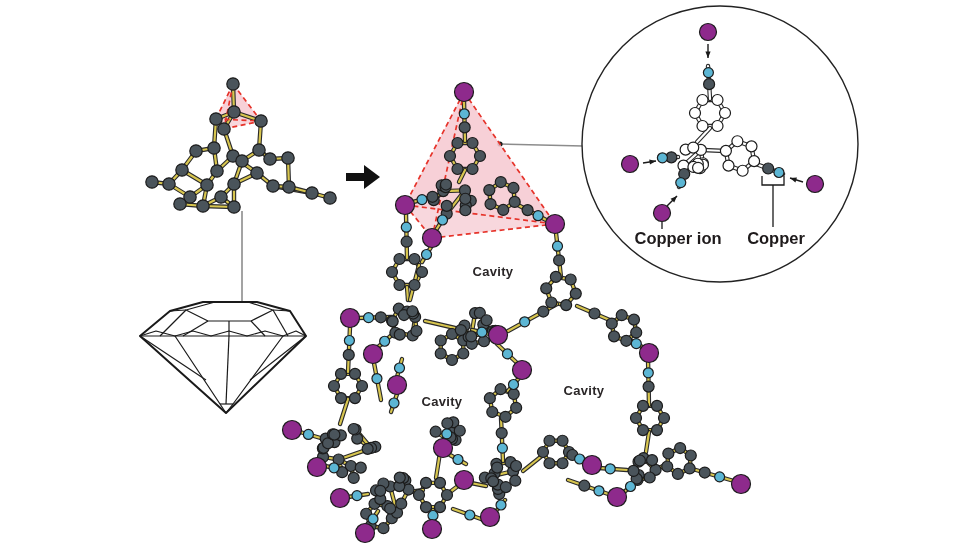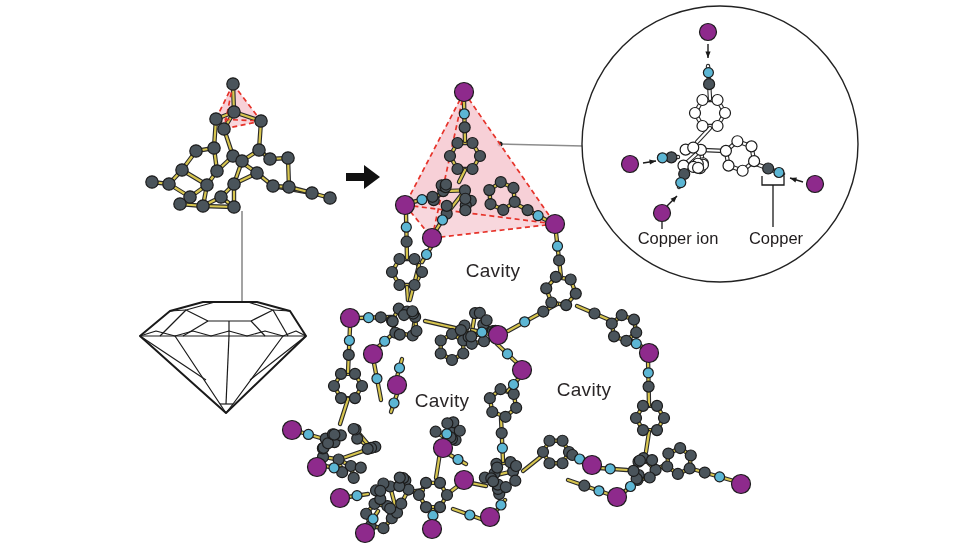--- a/index.html
+++ b/index.html
@@ -1,20 +1,20 @@
 <!DOCTYPE html>
 <html><head>
 <meta charset="utf-8">
 <style>
   html,body{margin:0;padding:0;background:#fff;}
   .figure{position:relative;width:980px;height:551px;background:#ffffff;overflow:hidden;
           font-family:"Liberation Sans",sans-serif;}
   .figure svg{position:absolute;left:0;top:0;}
-  .lbl{position:absolute;white-space:nowrap;color:#2a2627;}
-  .cavity{transform:translate(-50%,-50%);font-size:19px;letter-spacing:.3px;}
+  .lbl{position:absolute;white-space:nowrap;color:#2a2627;font-weight:bold;}
+  .cavity{transform:translate(-50%,-50%);font-size:13px;letter-spacing:.3px;}
   .cavity1{left:493px;top:271px;}
   .cavity2{left:442px;top:401px;}
   .cavity3{left:584px;top:390px;}
   .inset-lbl{transform:translate(-50%,0);font-size:16.5px;color:#1e1a1b;}
   .copper{left:678px;top:229px;}
   .nitrile{left:776px;top:229px;}
 </style>
 </head>
 <body>
 

